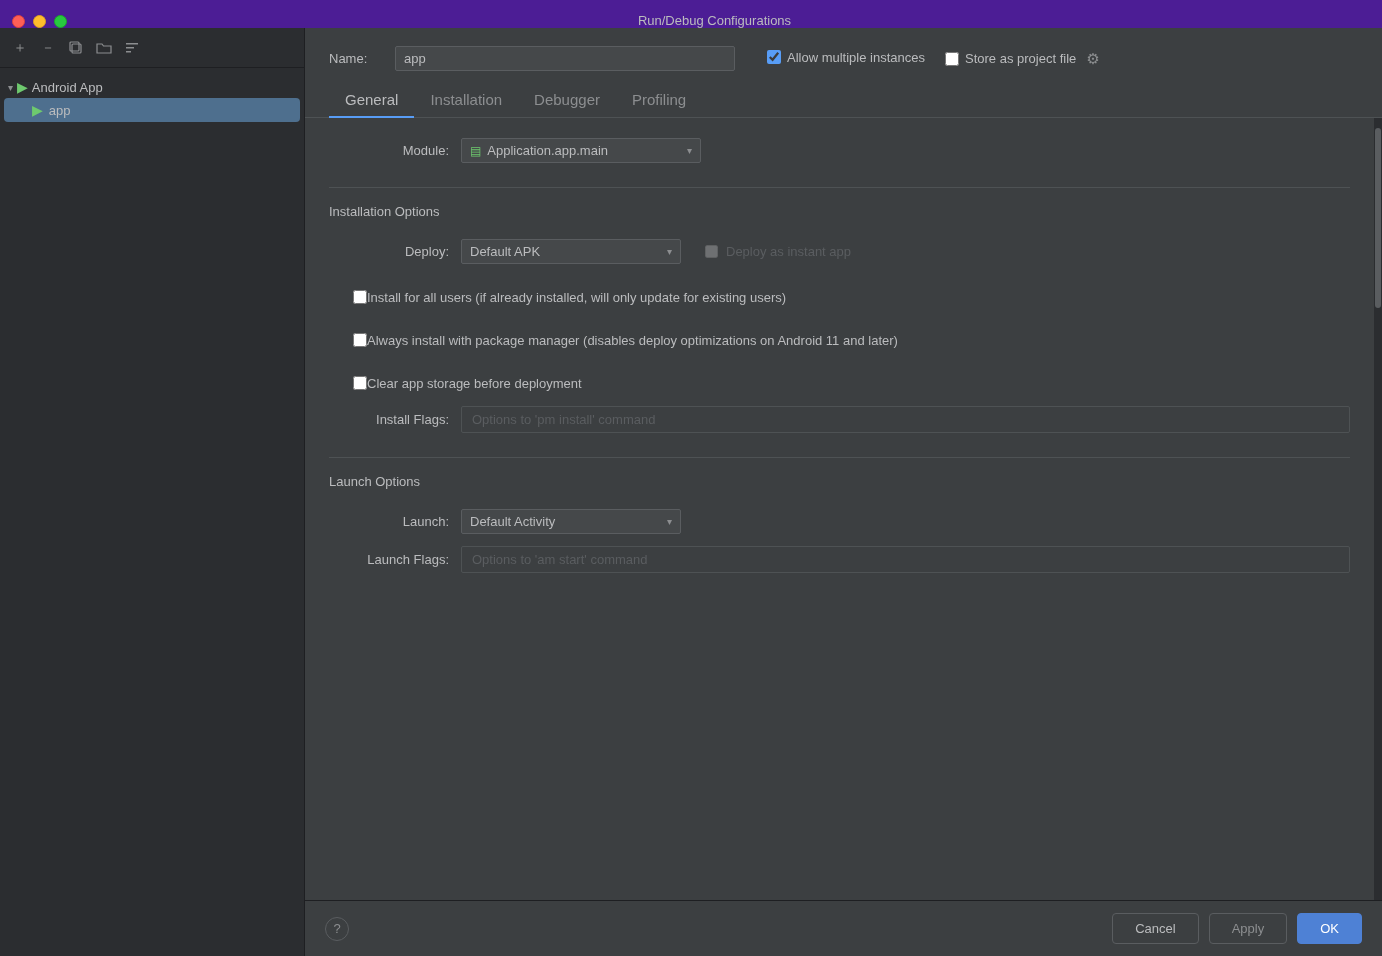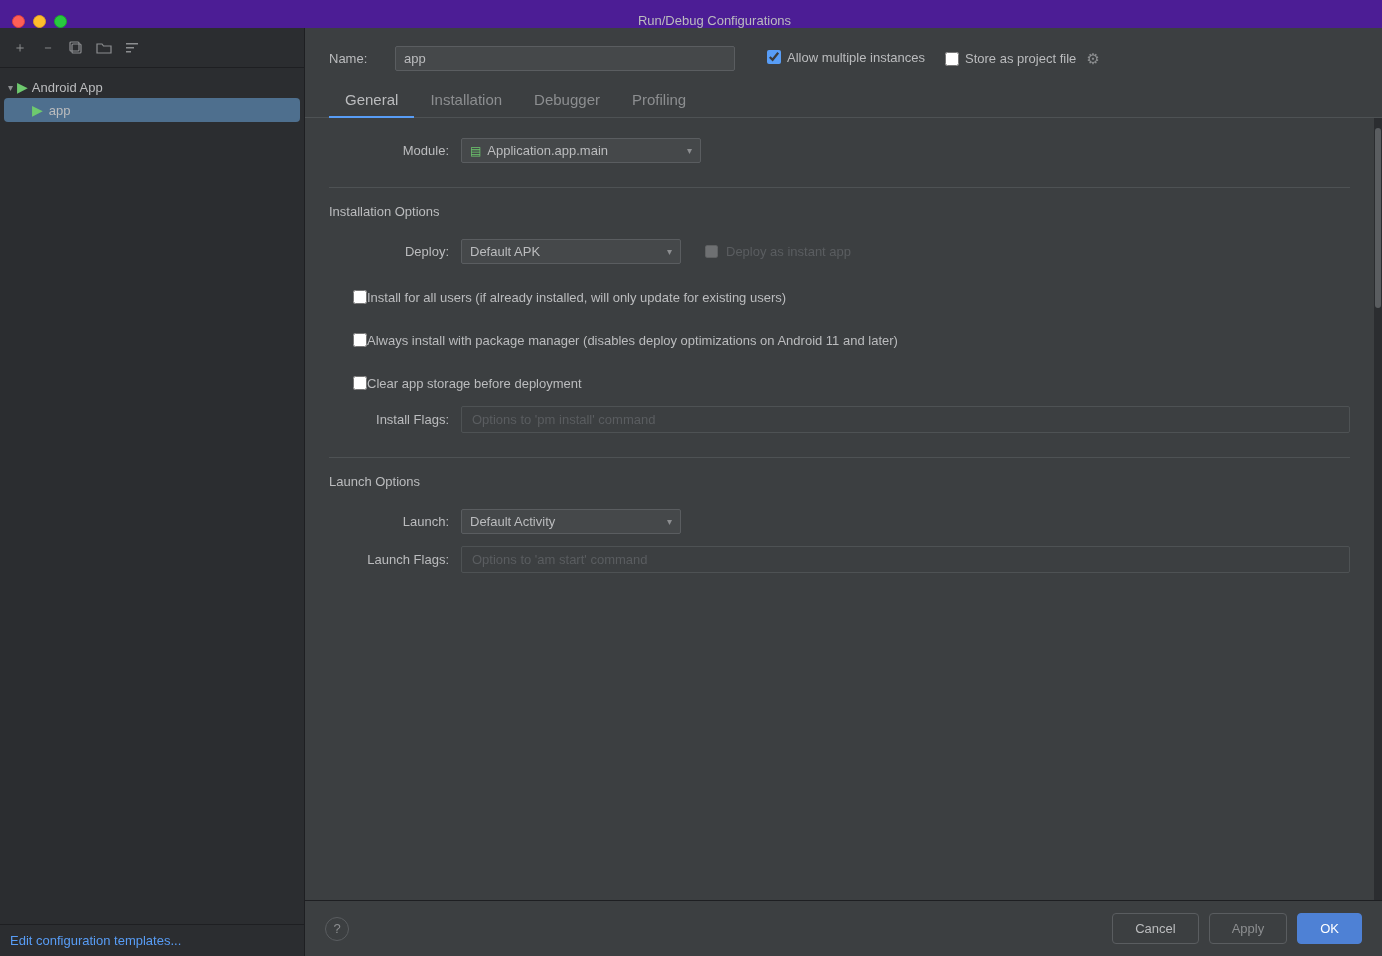--- a/index.html
+++ b/index.html
@@ -444,23 +444,20 @@
           <span class="chevron-icon">▾</span>
           <span class="android-icon">▶</span>
           <span>Android App</span>
         </div>
         <div class="sidebar-item selected">
           <span class="android-icon">▶</span>
           <span>app</span>
         </div>
       </div>
     </div>
-    <div class="sidebar-footer">
-      <span class="edit-templates-link">Edit configuration templates...</span>
-    </div>
   </div>
 
   <div class="content-area">
 
     <div class="content-header">
       <span class="name-label">Name:</span>
       <input class="name-input" type="text" value="app" style="">
       <div class="header-checkboxes">
         <div class="checkbox-item">
           <input type="checkbox" id="allow-multiple" checked="" style="">

